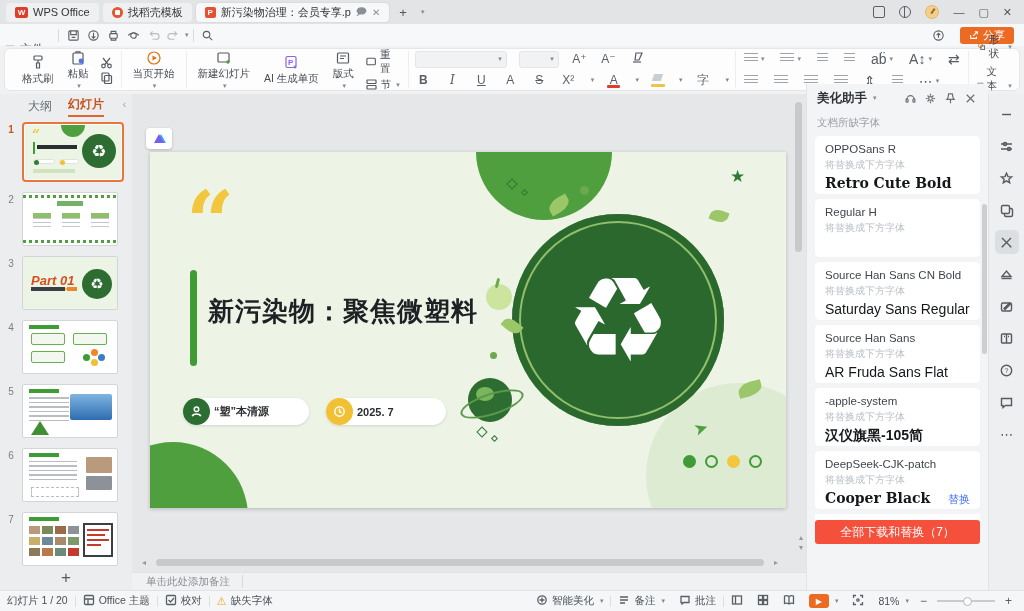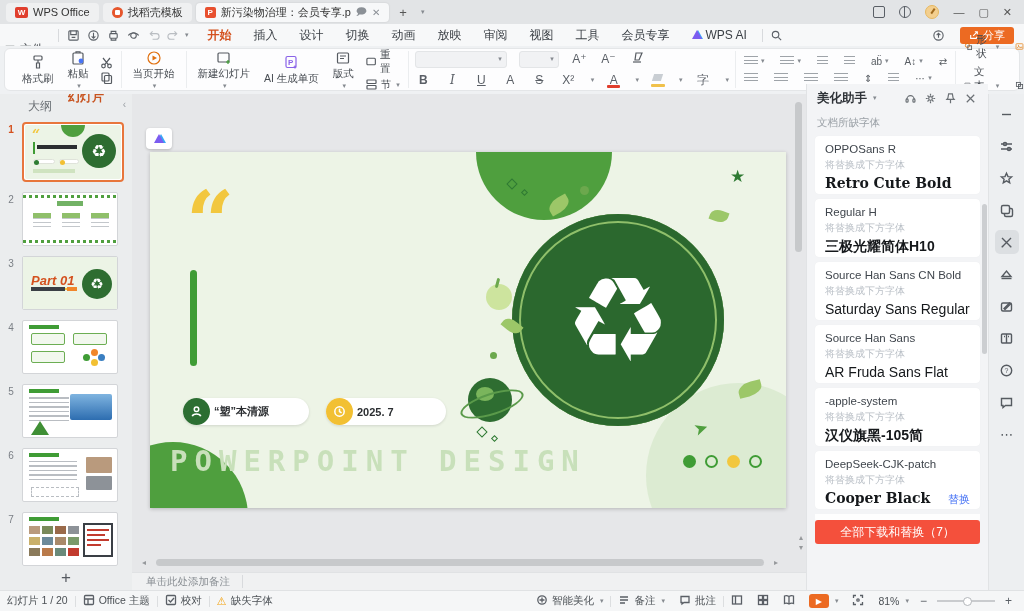--- a/index.html
+++ b/index.html
@@ -61,27 +61,27 @@
   .fb-B{font-weight:bold;} .fb-I{font-style:italic; font-family:"DejaVu Serif",serif;} .fb-U{text-decoration:underline;}
   .fb-A{position:relative;} .fb-S{text-decoration:line-through;}
   .fontcolor { position:relative; font-size:12px; color:#5a5f66; width:15px; text-align:center; }
   .fontcolor::after{ content:""; position:absolute; left:1px; right:1px; bottom:-1px; height:3px; background:#e03e2d; border-radius:1px; }
   .hl { position:relative; width:14px; height:12px; }
   .hl::before{ content:""; position:absolute; left:2px; top:0; width:9px; height:7px; background:#c9ced3; transform:skewX(-18deg); }
   .hl::after{ content:""; position:absolute; left:0; right:0; bottom:-1px; height:3px; background:#f0c14b; border-radius:1px; }
   .pi { width:14px; height:11px; background:repeating-linear-gradient(#8e949a 0 1.2px, transparent 1.2px 3.6px); opacity:.85; }
   .pi.short { background:repeating-linear-gradient(to bottom,#8e949a 0 1.2px, transparent 1.2px 3.6px); width:11px; }
   .pitem { display:flex; align-items:center; gap:1px; padding:1px 2px; }
-  .ab-icon { font-size:10px; color:#565b61; letter-spacing:0; }
+  .ab-icon { font-size:14px; color:#565b61; letter-spacing:0; }
 
   
   #sidebar { position:absolute; left:0; top:94px; width:132px; bottom:21px; background:#ebedee; overflow:hidden; }
   #sidetabs { height:24px; display:flex; align-items:center; justify-content:center; gap:16px; font-size:12px; color:#6b7075; position:relative; }
   #tab-outline { color:#6b7075; }
-  #tab-slides { color:#c8531f; font-weight:bold; border-bottom:2px solid #e0662b; padding-bottom:16px; }
+  #tab-slides { color:#c8531f; font-weight:bold; border-bottom:2px solid #e0662b; padding-bottom:2px; }
   #side-collapse { position:absolute; right:6px; top:5px; color:#9a9fa5; font-size:10px; }
   #thumbs { position:absolute; top:28px; left:0; right:0; bottom:24px; overflow:hidden; }
   .thumb-item { display:flex; align-items:flex-start; margin:0 0 10px 0; }
   .tnum { width:22px; text-align:center; font-size:10px; color:#7a7f85; padding-top:2px; }
   .thumb-item.sel .tnum { color:#d4511e; font-weight:bold; }
   .thumb { position:relative; width:96px; height:54px; background:#fff; border:1px solid #d3d5d8; border-radius:2px; overflow:hidden; }
   .thumb-item.sel .thumbwrap { border:2px solid #e8763c; border-radius:4px; padding:1px; background:#fff; }
   .thumb-item.sel .thumb { border:none; }
   
   .m { position:absolute; }
@@ -285,33 +285,20 @@
           <path d="M6 2.5 3.5 5 6 7.5"></path>
         </svg>
       </span>
     <span class="qicon dim">
         <svg viewBox="0 0 14 14">
           <path d="M10 5H4a3 3 0 0 0 0 6h4"></path>
           <path d="M8 2.5 10.5 5 8 7.5"></path>
         </svg>
       </span>
     <span class="caret">▾</span>
-    <div id="menu-items">
-        <span class="menu-item active">开始</span>
-        <span class="menu-item">插入</span>
-        <span class="menu-item">设计</span>
-        <span class="menu-item">切换</span>
-        <span class="menu-item">动画</span>
-        <span class="menu-item">放映</span>
-        <span class="menu-item">审阅</span>
-        <span class="menu-item">视图</span>
-        <span class="menu-item">工具</span>
-        <span class="menu-item">会员专享</span>
-        <span class="menu-item"><i class="ai-logo"></i>WPS AI</span>
-      </div>
     <span class="vdiv"></span>
     <span class="qicon">
         <svg viewBox="0 0 14 14">
           <circle cx="6" cy="6" r="3.5"></circle>
           <path d="M9 9l3 3"></path>
         </svg>
       </span>
     <div class="spacer"></div>
     <span class="qicon upload-ic">
         <svg viewBox="0 0 14 14">
@@ -710,23 +697,23 @@
   </div>
 
   <div id="canvas">
     <div id="ai-fab">
         <i></i>
       </div>
     <div id="slide">
       <div class="semicircle"></div>
       <div class="qcircle"></div>
       <div class="biglight"></div>
-      <div id="watermark">POWERPOINT DESIGN</div>
       <div id="quote">“</div>
       <div id="tbar"></div>
+      <div id="stitle">新污染物：聚焦微塑料</div>
       <div class="badge" id="badge1">
         <span class="bic">
             <svg viewBox="0 0 16 16">
               <circle cx="8" cy="5.5" r="2.4"></circle>
               <path d="M3.5 13c.8-3 8.2-3 9 0"></path>
             </svg>
           </span>
         <span>“塑”本清源</span>
       </div>
       <div class="badge" id="badge2">
@@ -817,23 +804,20 @@
         <div class="fcard">
           <div class="ffrom">OPPOSans R</div>
           <div class="fnote">将替换成下方字体</div>
           <div class="fto serif">
             <span>Retro Cute Bold</span>
           </div>
         </div>
         <div class="fcard">
           <div class="ffrom">Regular H</div>
           <div class="fnote">将替换成下方字体</div>
-          <div class="fto cjk">
-            <span>三极光耀简体H10</span>
-          </div>
         </div>
         <div class="fcard">
           <div class="ffrom">Source Han Sans CN Bold</div>
           <div class="fnote">将替换成下方字体</div>
           <div class="fto sans">
             <span>Saturday Sans Regular</span>
           </div>
         </div>
         <div class="fcard">
           <div class="ffrom">Source Han Sans</div>

